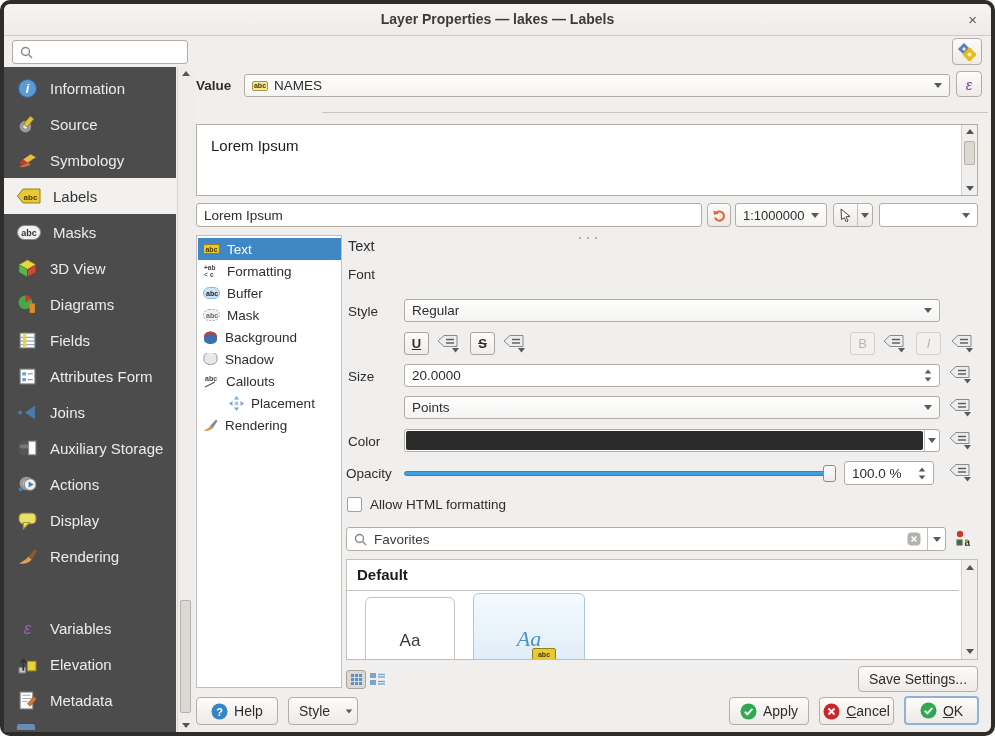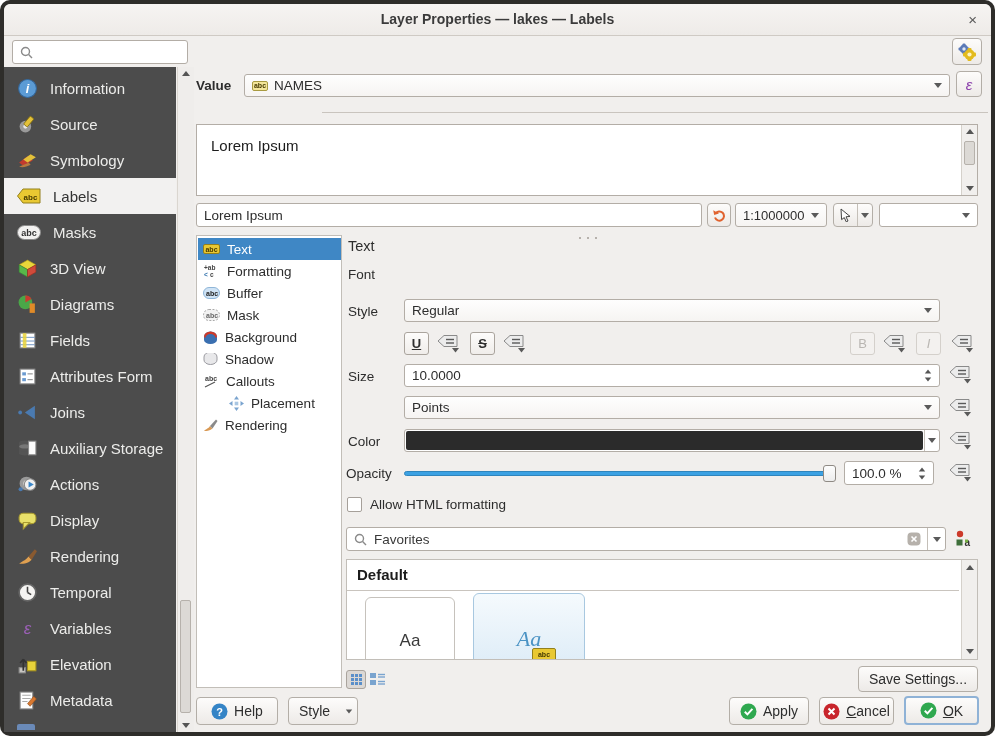--- a/index.html
+++ b/index.html
@@ -266,21 +266,21 @@
     <svg width="24" height="19" viewBox="0 0 24 19">
         <path d="M8 1.5 L21 1.5 L21 12.5 L8 12.5 L2 7 Z" fill="#ececec" stroke="#8a8a8a"></path>
         <line x1="10" y1="5.5" x2="18" y2="5.5" stroke="#5a5a5a" stroke-width="1.4"></line>
         <line x1="10" y1="9" x2="18" y2="9" stroke="#5a5a5a" stroke-width="1.4"></line>
         <path d="M16 14 L23 14 L19.5 18.5 Z" fill="#5a5a5a"></path>
       </svg>
   </div>
 
   <div class="abs lbl" style="left:348px;top:369px;">Size</div>
   <div class="abs input" style="left:404px;top:364px;width:536px;height:23px;">
-    <span style="font-size:13.5px;">10.0000</span>
+    <span style="font-size:13.5px;">20.0000</span>
     <span style="margin-left:auto;display:flex;flex-direction:column;gap:3px;align-items:center;">
       <span class="uarr" style="border-bottom-color:#555;transform:scale(.8);"></span>
       <span class="darr" style="border-top-color:#555;transform:scale(.8);"></span>
     </span>
   </div>
   <div class="abs" style="left:948px;top:365px;">
     <svg width="24" height="19" viewBox="0 0 24 19">
         <path d="M8 1.5 L21 1.5 L21 12.5 L8 12.5 L2 7 Z" fill="#ececec" stroke="#8a8a8a"></path>
         <line x1="10" y1="5.5" x2="18" y2="5.5" stroke="#5a5a5a" stroke-width="1.4"></line>
         <line x1="10" y1="9" x2="18" y2="9" stroke="#5a5a5a" stroke-width="1.4"></line>
@@ -564,28 +564,20 @@
         </svg>
       <span>Display</span>
     </div>
     <div class="sbitem" style="top:471px;">
       <svg width="21" height="21" viewBox="0 0 20 20">
           <path d="M2 17 C7 13 8 14 11 10 L14 13 C11 16 8 17 2 17 Z" fill="#e0a050"></path>
           <path d="M11 10 L17 3 L19 5 L14 13 Z" fill="#8a5a30"></path>
         </svg>
       <span>Rendering</span>
     </div>
-    <div class="sbitem" style="top:507px;">
-      <svg width="21" height="21" viewBox="0 0 20 20">
-          <circle cx="10" cy="10" r="8" fill="#f5f4f2" stroke="#666" stroke-width="1.6"></circle>
-          <line x1="10" y1="10" x2="10" y2="4.5" stroke="#444" stroke-width="1.5"></line>
-          <line x1="10" y1="10" x2="13.5" y2="12" stroke="#444" stroke-width="1.5"></line>
-        </svg>
-      <span>Temporal</span>
-    </div>
     <div class="sbitem" style="top:543px;">
       <svg width="21" height="21" viewBox="0 0 20 20">
           <text x="10" y="15.5" text-anchor="middle" font-size="16" font-style="italic" fill="#9a5fb5">ε</text>
         </svg>
       <span>Variables</span>
     </div>
     <div class="sbitem" style="top:579px;">
       <svg width="21" height="21" viewBox="0 0 20 20">
           <rect x="10" y="7" width="8" height="9" fill="#e8d23a" stroke="#a89420"></rect>
           <rect x="2" y="13" width="6" height="5" fill="#c8c6c2" stroke="#8a8a8a"></rect>

